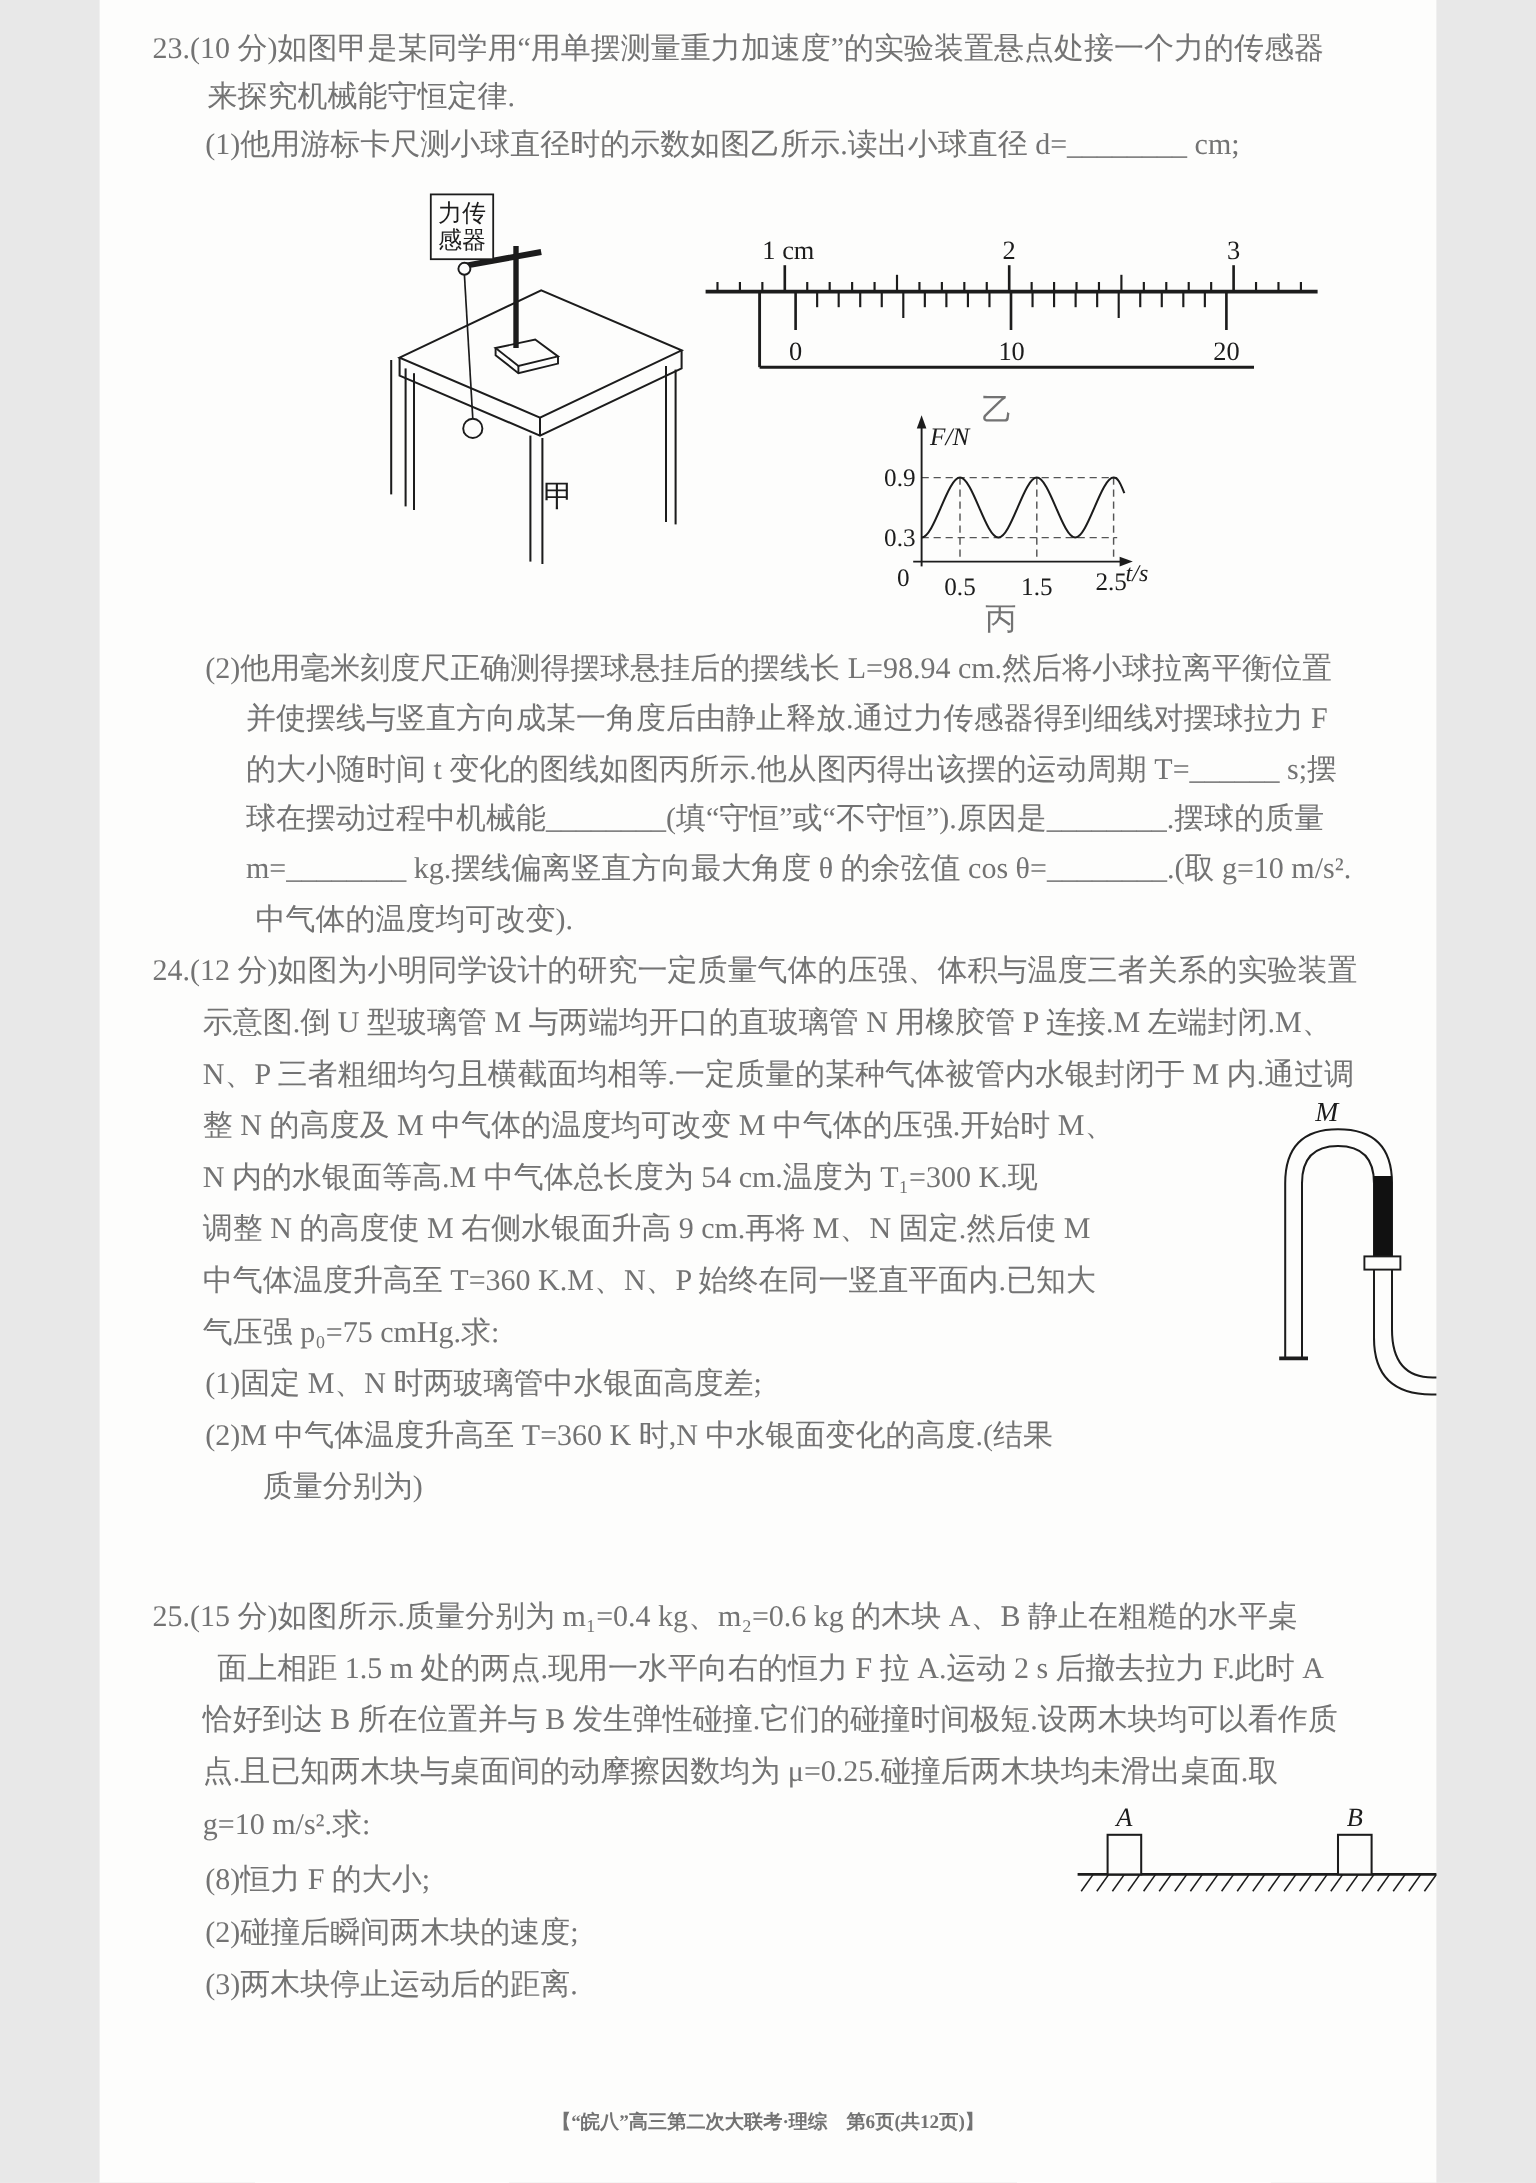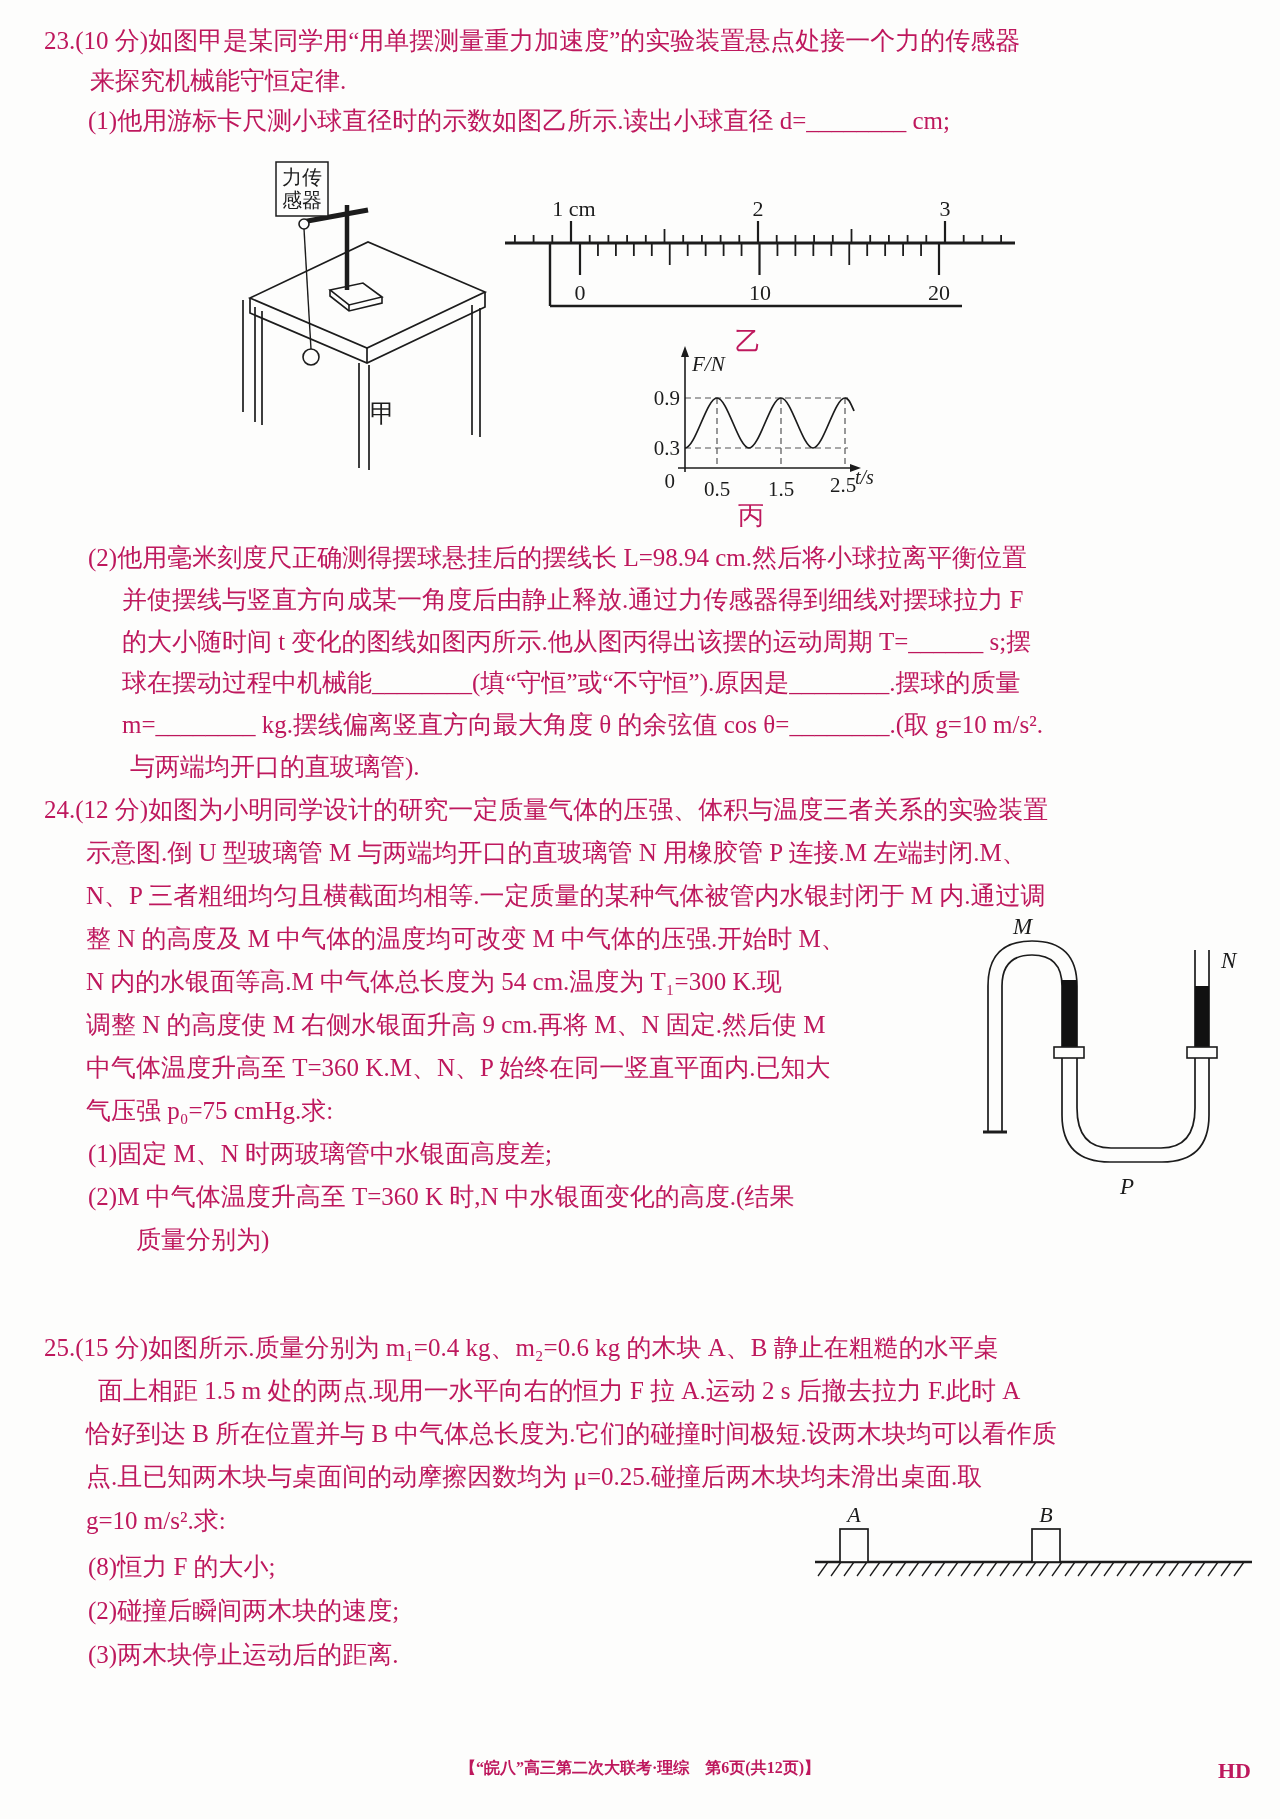--- a/index.html
+++ b/index.html
@@ -1,17 +1,17 @@
 <!DOCTYPE html>
 <html><head>
 <meta charset="utf-8">
 <style>
   html,body{margin:0;padding:0;background:#e8e8e8;}
-  .page{position:relative;width:1280px;height:1819px;background:#fdfdfc;margin:0 auto;overflow:hidden;
-        font-family:"Liberation Serif","DejaVu Serif",serif;color:#be185d;}
+  .page{position:relative;width:1114px;height:1819px;background:#fdfdfc;margin:0 auto;overflow:hidden;
+        font-family:"Liberation Serif","DejaVu Serif",serif;color:#737373;}
   .ln{position:absolute;white-space:nowrap;font-size:25px;line-height:30px;}
   .cap{position:absolute;white-space:nowrap;font-size:26px;}
   .footer{position:absolute;left:0;right:0;text-align:center;font-size:16px;font-weight:bold;}
   .footer-right{position:absolute;font-size:22px;font-weight:bold;}
   svg{position:absolute;overflow:visible;}
   svg text{font-family:"Liberation Serif","DejaVu Serif",serif;fill:#1c1c1c;}
   .it{font-style:italic;}
 </style>
 </head>
 <body>
@@ -146,21 +146,21 @@
     <text x="213" y="152" font-size="21" text-anchor="middle">2.5</text>
     <text x="225" y="144" font-size="20" class="it">t/s</text>
   </svg>
   <div class="cap" style="left:738px;top:498px;">丙</div>
 
   <div class="ln" style="left:88px;top:543px;">(2)他用毫米刻度尺正确测得摆球悬挂后的摆线长 L=98.94 cm.然后将小球拉离平衡位置</div>
   <div class="ln" style="left:122px;top:585px;">并使摆线与竖直方向成某一角度后由静止释放.通过力传感器得到细线对摆球拉力 F</div>
   <div class="ln" style="left:122px;top:668px;">球在摆动过程中机械能________(填“守恒”或“不守恒”).原因是________.摆球的质量</div>
   <div class="ln" style="left:122px;top:627px;">的大小随时间 t 变化的图线如图丙所示.他从图丙得出该摆的运动周期 T=______ s;摆</div>
   <div class="ln" style="left:122px;top:710px;">m=________ kg.摆线偏离竖直方向最大角度 θ 的余弦值 cos θ=________.(取 g=10 m/s².</div>
-  <div class="ln" style="left:130px;top:752px;">与两端均开口的直玻璃管).</div>
+  <div class="ln" style="left:130px;top:752px;">中气体的温度均可改变).</div>
 
   <div class="ln" style="left:44px;top:795px;">24.(12 分)如图为小明同学设计的研究一定质量气体的压强、体积与温度三者关系的实验装置</div>
   <div class="ln" style="left:86px;top:838px;">示意图.倒 U 型玻璃管 M 与两端均开口的直玻璃管 N 用橡胶管 P 连接.M 左端封闭.M、</div>
   <div class="ln" style="left:86px;top:881px;">N、P 三者粗细均匀且横截面均相等.一定质量的某种气体被管内水银封闭于 M 内.通过调</div>
   <div class="ln" style="left:86px;top:924px;">整 N 的高度及 M 中气体的温度均可改变 M 中气体的压强.开始时 M、</div>
   <div class="ln" style="left:86px;top:967px;text-align:right;">N 内的水银面等高.M 中气体总长度为 54 cm.温度为 T₁=300 K.现</div>
   <div class="ln" style="left:86px;top:1010px;">调整 N 的高度使 M 右侧水银面升高 9 cm.再将 M、N 固定.然后使 M</div>
   <div class="ln" style="left:86px;top:1053px;">中气体温度升高至 T=360 K.M、N、P 始终在同一竖直平面内.已知大</div>
   <div class="ln" style="left:86px;top:1096px;">气压强 p₀=75 cmHg.求:</div>
   <div class="ln" style="left:88px;top:1139px;">(1)固定 M、N 时两玻璃管中水银面高度差;</div>
@@ -185,21 +185,21 @@
     <rect x="212" y="137" width="30" height="11" fill="#fdfdfc" stroke="#1c1c1c" stroke-width="1.6"></rect>
     <g stroke="#1c1c1c" stroke-width="1.7" fill="none">
       <path d="M87,148 L87,205 Q87,252 135,252 L187,252 Q234,252 234,205 L234,148"></path>
       <path d="M102,148 L102,198 Q102,238 136,238 L186,238 Q220,238 220,198 L220,148"></path>
     </g>
     <text x="152" y="284" font-size="23" class="it" text-anchor="middle">P</text>
   </svg>
 
   <div class="ln" style="left:44px;top:1333px;">25.(15 分)如图所示.质量分别为 m₁=0.4 kg、m₂=0.6 kg 的木块 A、B 静止在粗糙的水平桌</div>
   <div class="ln" style="left:86px;top:1376px;margin-left:12px;">面上相距 1.5 m 处的两点.现用一水平向右的恒力 F 拉 A.运动 2 s 后撤去拉力 F.此时 A</div>
-  <div class="ln" style="left:86px;top:1419px;">恰好到达 B 所在位置并与 B 中气体总长度为.它们的碰撞时间极短.设两木块均可以看作质</div>
+  <div class="ln" style="left:86px;top:1419px;">恰好到达 B 所在位置并与 B 发生弹性碰撞.它们的碰撞时间极短.设两木块均可以看作质</div>
   <div class="ln" style="left:86px;top:1462px;">点.且已知两木块与桌面间的动摩擦因数均为 μ=0.25.碰撞后两木块均未滑出桌面.取</div>
   <div class="ln" style="left:86px;top:1506px;">g=10 m/s².求:</div>
   <div class="ln" style="left:88px;top:1552px;">(8)恒力 F 的大小;</div>
   <div class="ln" style="left:88px;top:1596px;">(2)碰撞后瞬间两木块的速度;</div>
   <div class="ln" style="left:88px;top:1640px;">(3)两木块停止运动后的距离.</div>
 
   <svg style="left:810px;top:1492px;" width="455" height="100" viewBox="0 0 455 100">
     <line x1="5" y1="70" x2="442" y2="70" stroke="#1c1c1c" stroke-width="2.4"></line>
     <g id="ground-hatch" stroke="#1c1c1c" stroke-width="1.3">
         <line x1="18" y1="70" x2="8" y2="84" stroke="#1c1c1c" stroke-width="1.3"></line>

